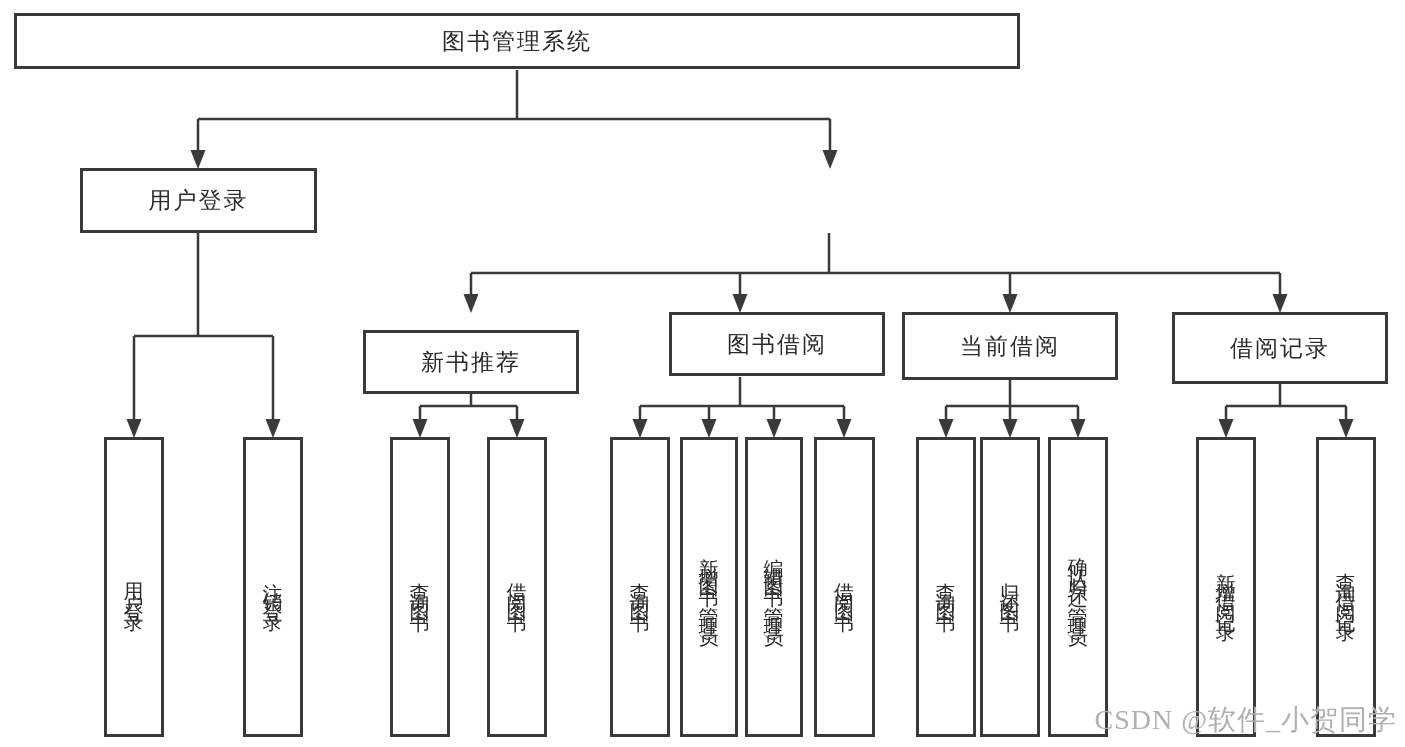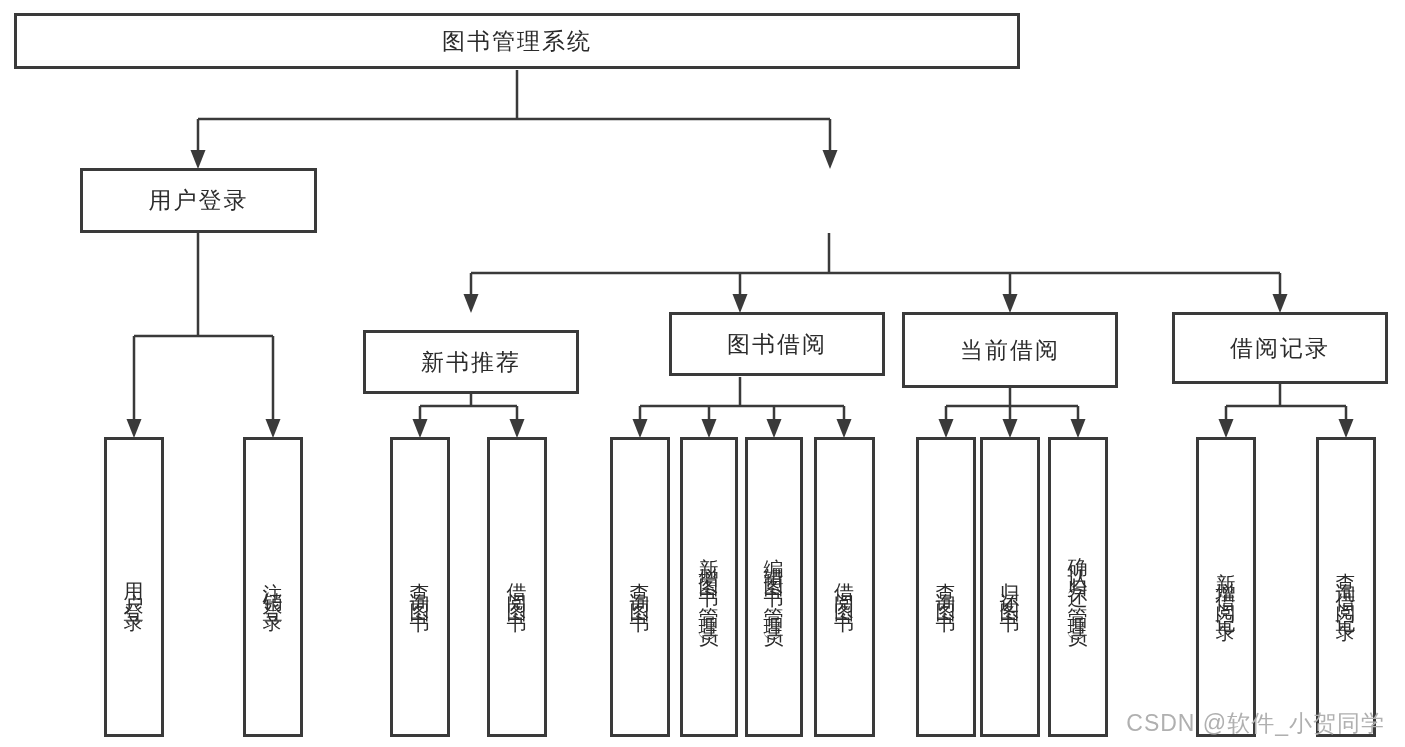--- a/index.html
+++ b/index.html
@@ -15,40 +15,40 @@
   .h .lbl{font-size:23px;letter-spacing:2px;white-space:nowrap;}
   .v .lbl{writing-mode:vertical-rl;text-orientation:mixed;font-size:20px;line-height:1;letter-spacing:10px;}
   
   .n-root{left:14px;top:13px;width:1006px;height:56px;}
   
   .n-user{left:80px;top:168px;width:237px;height:65px;}
   .n-book{left:711px;top:168px;width:236px;height:65px;}
   
   .n-recommend{left:363px;top:330px;width:216px;height:64px;}
   .n-borrow{left:632px;top:312px;width:216px;height:64px;margin-left:37px;}
-  .n-current{left:902px;top:312px;width:216px;height:76px;}
+  .n-current{left:902px;top:312px;width:216px;height:68px;}
   .n-records{left:1172px;top:312px;width:216px;height:72px;}
   
   .leaf{top:437px;height:300px;width:60px;}
   .f-user-login{left:104px;}
   .f-logout{left:243px;}
   .f-rec-query{left:390px;}
   .f-rec-borrow{left:487px;}
   .f-bor-query{left:610px;}
   .f-bor-add{left:680px;width:58px;}
   .f-bor-edit{left:745px;width:58px;}
   .f-bor-borrow{left:814px;width:61px;}
   .f-cur-query{left:916px;}
   .f-cur-return{left:980px;}
   .f-cur-confirm{left:1048px;}
   .f-log-add{left:1196px;}
   .f-log-query{left:1316px;}
   .watermark{
-    position:absolute;right:20px;bottom:8px;font-size:23px;color:#b0b0b0;
-    letter-spacing:1px;z-index:5;white-space:nowrap;
+    position:absolute;right:8px;bottom:8px;font-size:28px;color:#b0b0b0;
+    letter-spacing:1px;z-index:5;white-space:nowrap;font-family:Liberation Serif, serif;
   }
 </style>
 </head>
 <body>
 
 <div class="stage">
 
   <svg class="wires" viewBox="0 0 1405 747">
     <g stroke="#3a3a3a" stroke-width="2.5" fill="none">
 

